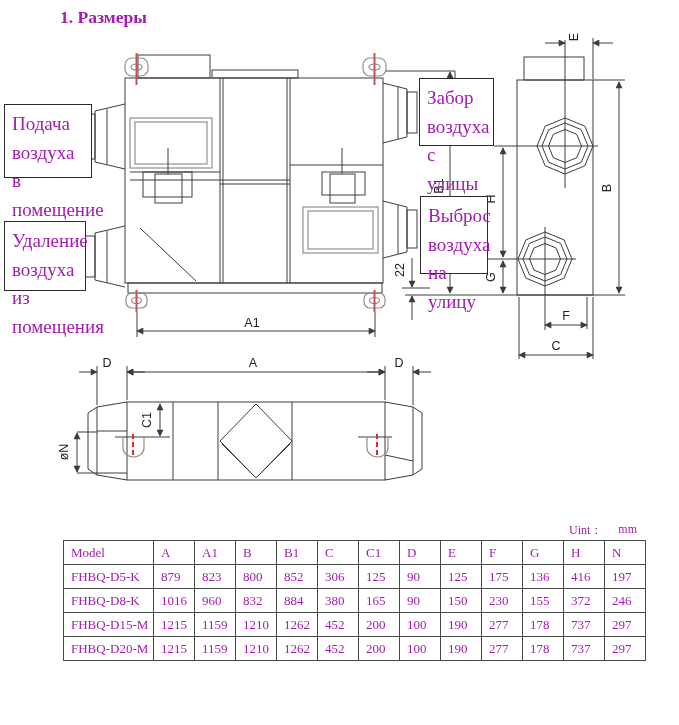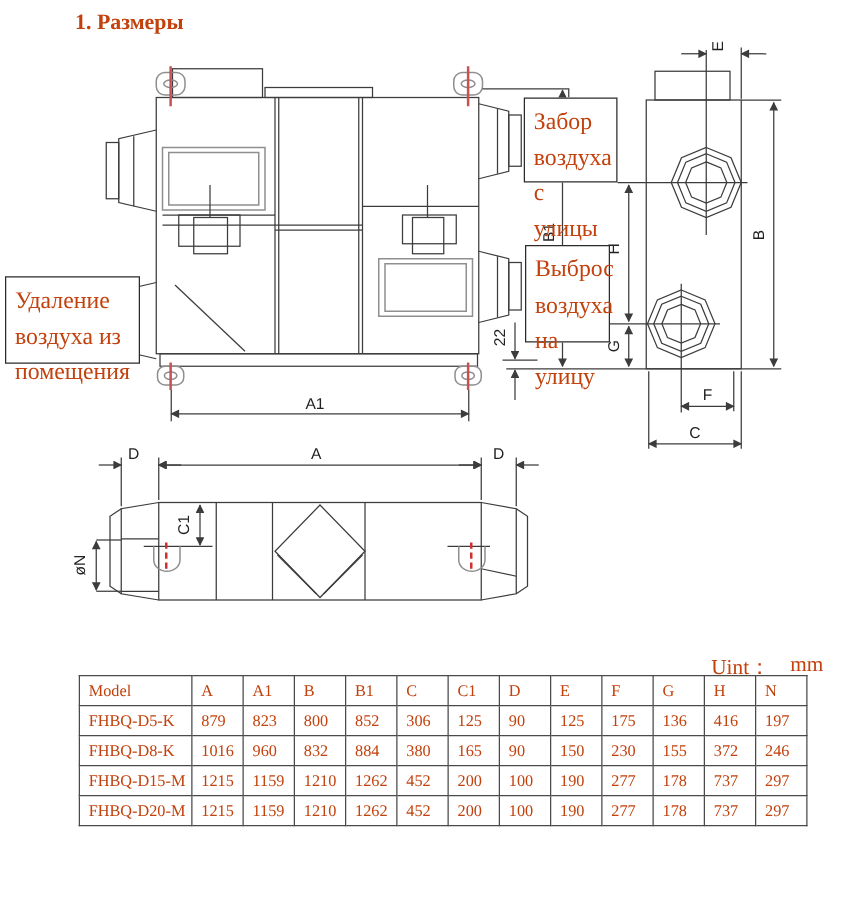--- a/index.html
+++ b/index.html
@@ -1,27 +1,27 @@
 <!DOCTYPE html>
 <html><head>
 <meta charset="utf-8">
 <style>
   html,body{margin:0;padding:0;background:#fff;}
   #page{position:relative;width:679px;height:725px;background:#fff;overflow:hidden;
-        font-family:"Liberation Serif",serif;color:#c2410c;}
+        font-family:"Liberation Serif",serif;color:#a21caf;}
   #drawing{position:absolute;left:0;top:0;}
   .heading{position:absolute;left:60px;top:7px;font-size:17.5px;font-weight:bold;}
   .callout{position:absolute;border:1.5px solid #2b2b2b;background:#fff;
            font-size:19px;line-height:1.5;padding:5px 7px;white-space:pre-line;
            box-sizing:border-box;}
   .callout.supply {left:4px;  top:104px; width:88px; height:74px;}
-  .callout.extract{left:4px;  top:221px; width:108px; height:70px;}
+  .callout.extract{left:4px;  top:221px; width:82px; height:70px;}
   .callout.intake {left:419px;top:78px;  width:75px; height:68px;}
   .callout.exhaust{left:420px;top:196px; width:68px; height:78px;}
-  .unitnote{position:absolute;left:569px;top:522px;font-size:17px;display:flex;gap:16px;}
+  .unitnote{position:absolute;left:569px;top:522px;font-size:12px;display:flex;gap:16px;}
   table.dims{position:absolute;left:63px;top:540px;border-collapse:collapse;
              border:1.5px solid #3a3a3a;table-layout:fixed;}
   table.dims th,table.dims td{border:1px solid #4a4a4a;font-weight:normal;
              font-size:13px;text-align:left;padding:0 0 0 7px;height:23px;
              overflow:hidden;white-space:nowrap;}
   svg text{font-family:"Liberation Sans",sans-serif;font-size:12.5px;fill:#222;}
   svg .ln{stroke:#3c3c3c;stroke-width:1;fill:none;}
   svg .lt{stroke:#8f8f8f;stroke-width:1.2;fill:none;}
   svg .dim{stroke:#3c3c3c;stroke-width:1;fill:none;}
 </style>
@@ -223,20 +223,23 @@
       <line class="dim" x1="160" y1="404" x2="160" y2="436" marker-start="url(#arr)" marker-end="url(#arr)"></line>
       <text transform="rotate(-90 151 420)" x="151" y="420" text-anchor="middle">C1</text>
 
       <line class="dim" x1="77" y1="432" x2="97" y2="432"></line>
       <line class="dim" x1="77" y1="473" x2="97" y2="473"></line>
       <line class="dim" x1="77" y1="433" x2="77" y2="472" marker-start="url(#arr)" marker-end="url(#arr)"></line>
       <text transform="rotate(-90 68 452)" x="68" y="452" text-anchor="middle">øN</text>
     </g>
   </svg>
 
+  <div class="callout supply">Подача
+воздуха в
+помещение</div>
   <div class="callout extract">Удаление
 воздуха из
 помещения</div>
   <div class="callout intake">Забор
 воздуха
 с улицы</div>
   <div class="callout exhaust">Выброс
 воздуха
 на улицу</div>
 

